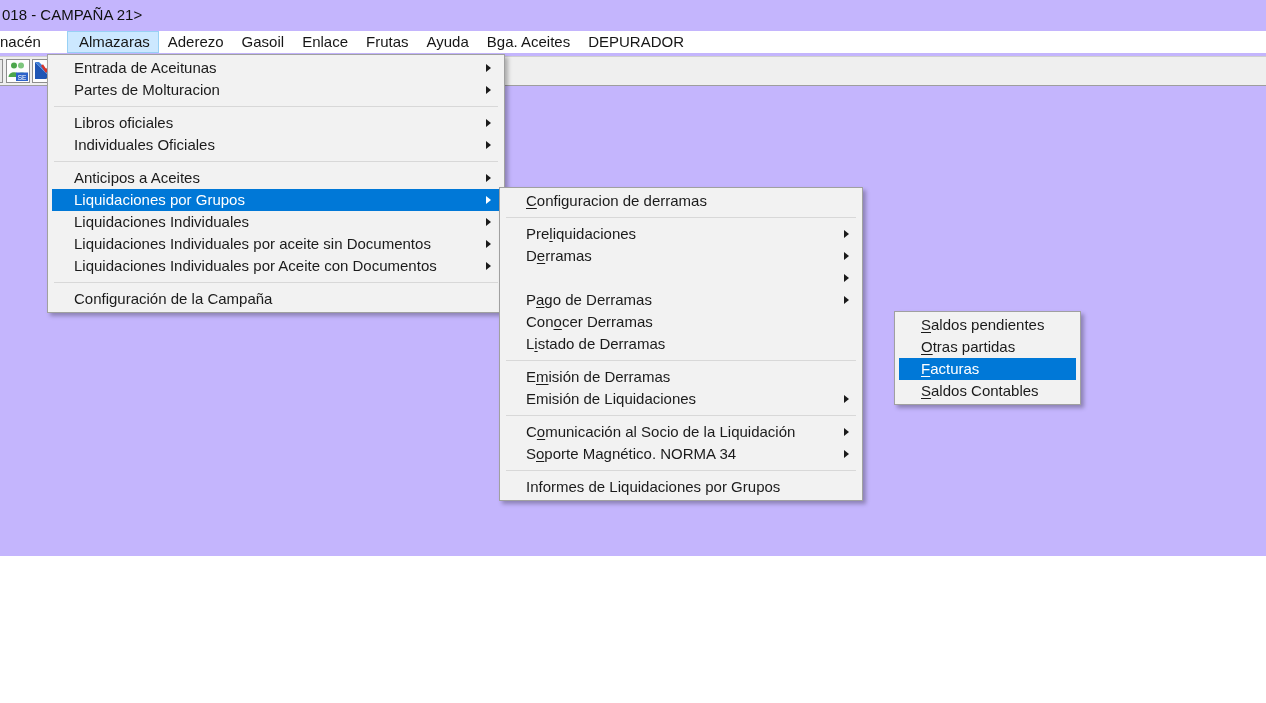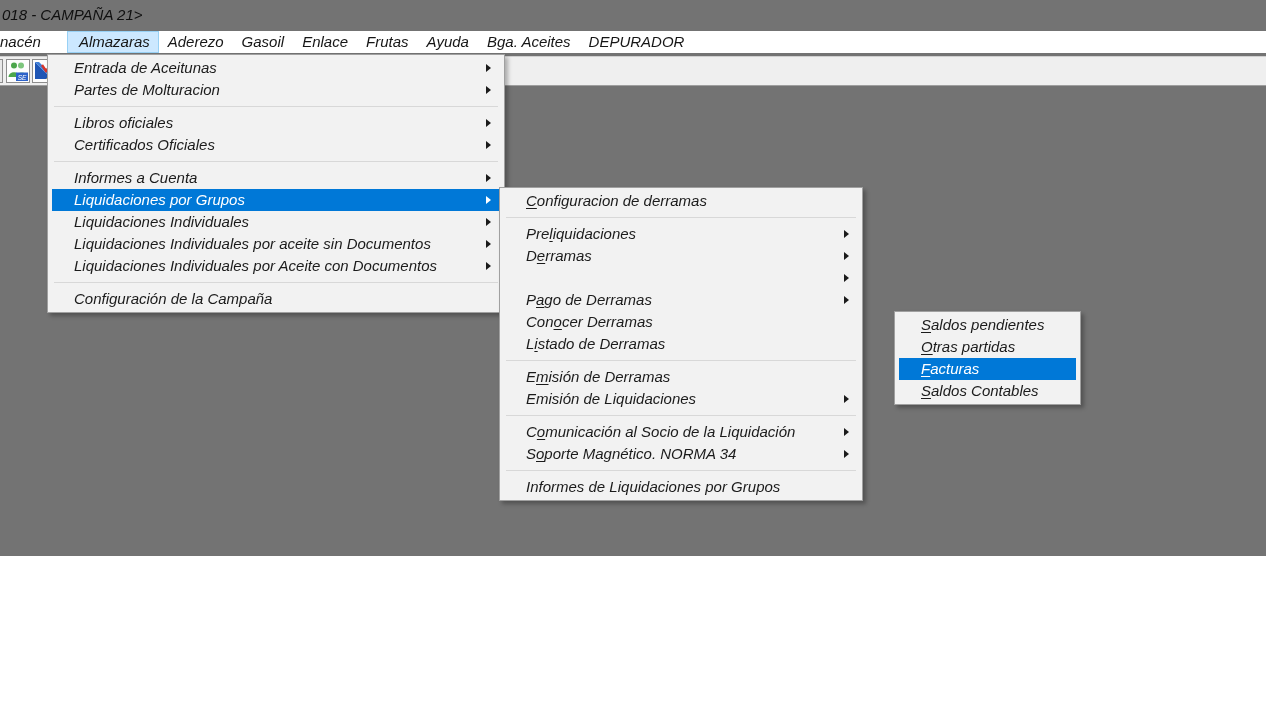--- a/index.html
+++ b/index.html
@@ -1,20 +1,20 @@
 <!DOCTYPE html>
 <html style="--hl: #0078d7; --mb-sel: #cce8ff; --mb-sel-border: #98d1f5;"><head>
 <meta charset="utf-8">
 <style>
   * { margin:0; padding:0; box-sizing:border-box; }
   html,body { background:#fff; }
   .screen {
     position:relative; width:1266px; height:556px; overflow:hidden;
-    background:#737373; font-family:"Liberation Sans","DejaVu Sans",sans-serif;
-    font-size:15px; color:#1b1b1b; cursor:default;font-style:italic;
+    background:#c4b5fd; font-family:"Liberation Sans","DejaVu Sans",sans-serif;
+    font-size:15px; color:#1b1b1b; cursor:default;
     -webkit-font-smoothing:antialiased;
   }
   
   .title { position:absolute; left:2px; top:6px; font-size:15px; color:#101010; white-space:nowrap; }
 
   
   .menubar { position:absolute; left:0; top:31px; height:22px; width:100%; background:#fff; display:flex; align-items:stretch; }
   .mb-item { padding:0 9px; line-height:22px; white-space:nowrap; color:#161616; }
   .mb-item.clipped { padding-left:0; margin-right:17px; }
   .mb-item.selected { background:var(--mb-sel,#cce8ff); box-shadow:inset 0 0 0 1px var(--mb-sel-border,#98d1f5);padding-left:12px; }
@@ -85,23 +85,23 @@
         </svg>
       </span>
     </div>
   </div>
 
   <div class="menu" id="menu-almazaras">
       <div class="menu-item"><span class="mi-label">Entrada de Aceitunas</span><span class="mi-arrow"></span></div>
       <div class="menu-item"><span class="mi-label">Partes de Molturacion</span><span class="mi-arrow"></span></div>
       <div class="menu-sep"></div>
       <div class="menu-item"><span class="mi-label">Libros oficiales</span><span class="mi-arrow"></span></div>
-      <div class="menu-item"><span class="mi-label">Certificados Oficiales</span><span class="mi-arrow"></span></div>
+      <div class="menu-item"><span class="mi-label">Individuales Oficiales</span><span class="mi-arrow"></span></div>
       <div class="menu-sep"></div>
-      <div class="menu-item"><span class="mi-label">Informes a Cuenta</span><span class="mi-arrow"></span></div>
+      <div class="menu-item"><span class="mi-label">Anticipos a Aceites</span><span class="mi-arrow"></span></div>
       <div class="menu-item selected"><span class="mi-label">Liquidaciones por Grupos</span><span class="mi-arrow"></span></div>
       <div class="menu-item"><span class="mi-label">Liquidaciones Individuales</span><span class="mi-arrow"></span></div>
       <div class="menu-item"><span class="mi-label">Liquidaciones Individuales por aceite sin Documentos</span><span class="mi-arrow"></span></div>
       <div class="menu-item"><span class="mi-label">Liquidaciones Individuales por Aceite con Documentos</span><span class="mi-arrow"></span></div>
       <div class="menu-sep"></div>
       <div class="menu-item"><span class="mi-label">Configuración de la Campaña</span></div>
     </div>
 
   <div class="menu" id="menu-liquidaciones">
       <div class="menu-item"><span class="mi-label"><u>C</u>onfiguracion de derramas</span></div>

